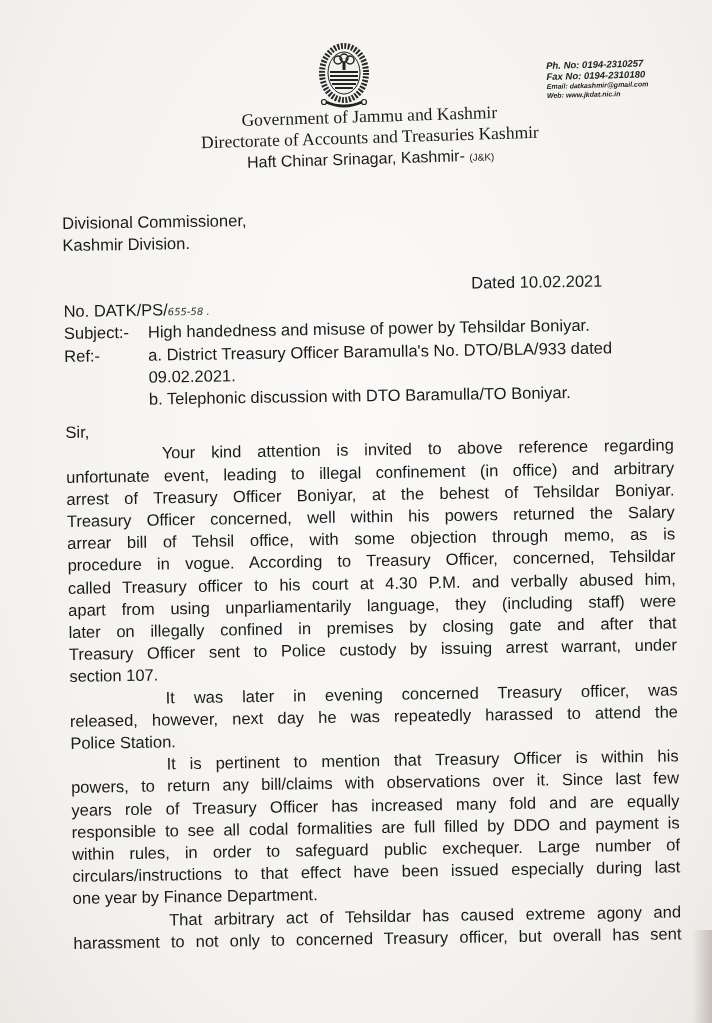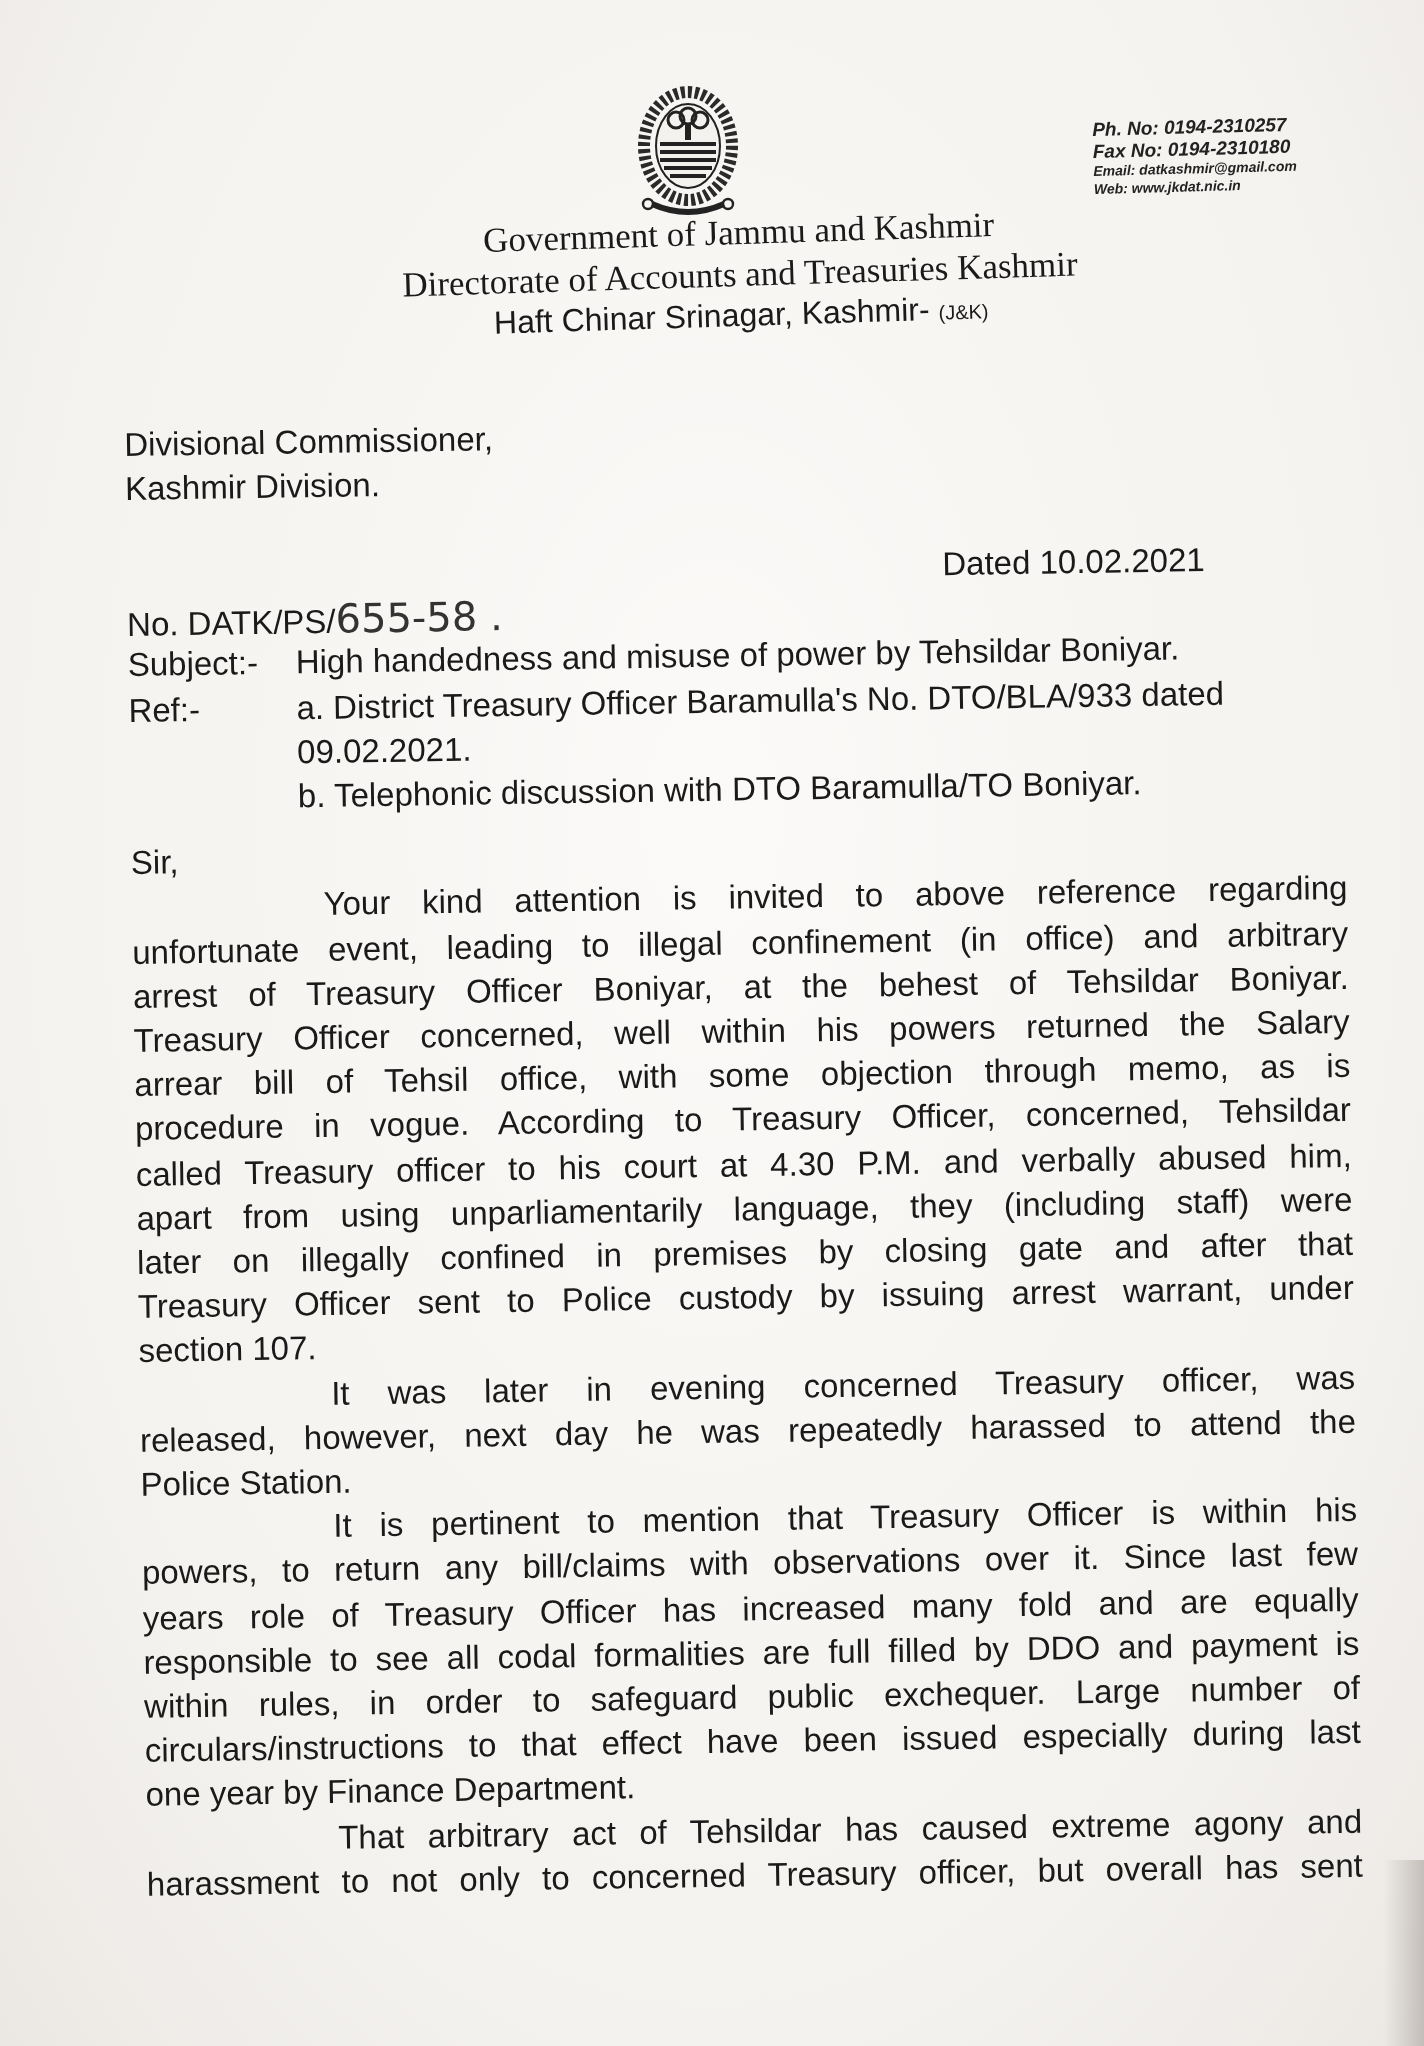--- a/index.html
+++ b/index.html
@@ -40,21 +40,21 @@
   .header .addr small { font-size: 10px; }
   .body-text {
     position: absolute; left: 62px; top: 212px; width: 608px;
     font-size: 16.5px; line-height: 22.2px;
   }
   .tilt { transform: rotate(-0.9deg); transform-origin: left top; }
   .line { white-space: nowrap; }
   .addressee { margin-bottom: 22px; }
   .refno { position: relative; height: 44px; }
   .refno .no { position: absolute; left: 0; top: 22px; }
-  .refno .no .hand { font-family: "DejaVu Sans", sans-serif; font-size: 20px; color: #333; }
+  .refno .no .hand { font-family: "DejaVu Sans", sans-serif; font-style: italic; font-size: 10px; color: #333; }
   .refno .dated { position: absolute; left: 408px; top: 0; }
   .row { display: flex; }
   .row .lbl { width: 84px; flex: none; }
   .indent { padding-left: 84px; }
   .salute { margin-top: 10px; }
   .para { text-align: justify; text-align-last: left; }
   .jl { text-align: justify; text-align-last: justify; display: block; }
   .ll { display: block; }
   .ind { padding-left: 96px; }
 </style>

